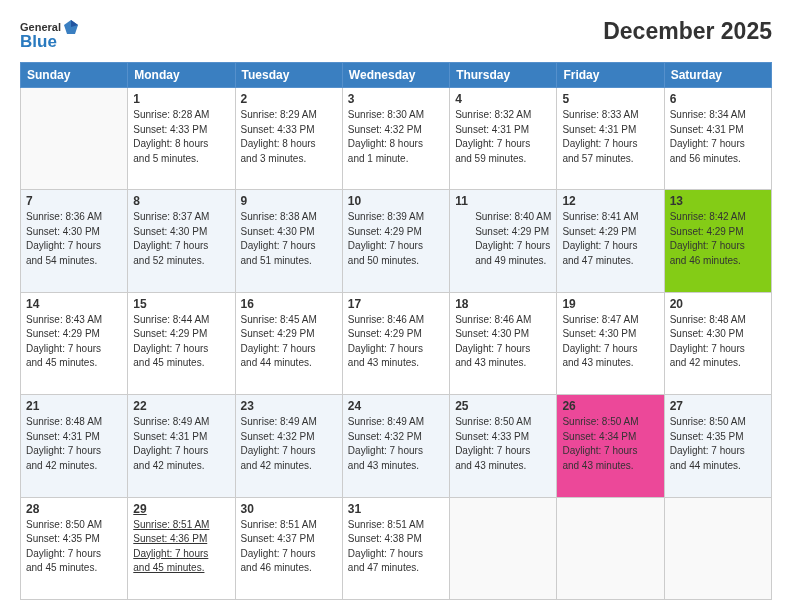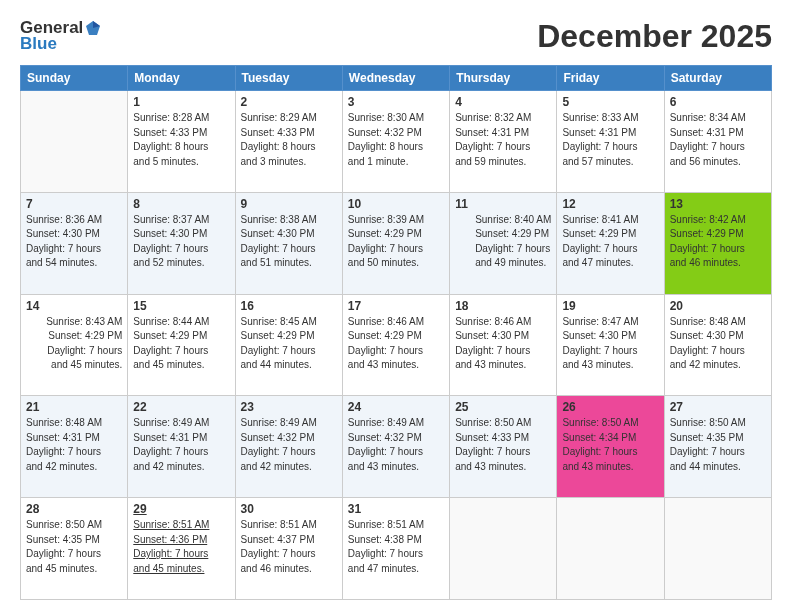--- a/index.html
+++ b/index.html
@@ -29,21 +29,21 @@
       align-items: flex-start;
     }
     .logo-text {
       display: flex;
       align-items: center;
     }
     .title-area {
       text-align: right;
     }
     .month-title {
-      font-size: 32px;
+      font-size: 23px;
       font-weight: bold;
       color: #333;
     }
     .location {
       font-size: 14px;
       color: #555;
       margin-top: 2px;
     }
     .calendar {
       flex: 1;
@@ -93,21 +93,21 @@
       background-color: #3a7fc1 !important;
     }
   </style>
 </head>
 <body>
 
 <div class="page">
   <div class="header">
     <div class="logo">
       <div class="logo-text">
-        <span style="font-size:17px;font-weight:bold;color:#333;">General</span>
+        <span style="font-size:11px;font-weight:bold;color:#333;">General</span>
         <svg width="18" height="18" viewBox="0 0 18 18" style="margin:0 1px;">
           <polygon points="9,2 16,7 13,16 5,16 2,7" fill="#3a7fc1"></polygon>
           <polygon points="9,2 16,7 9,9" fill="#2255a0"></polygon>
         </svg>
       </div>
       <span style="font-size:17px;font-weight:bold;color:#2a7abf;margin-top:-4px;margin-left:0;">Blue</span>
     </div>
     <div class="title-area">
       <div class="month-title">December 2025</div>
     </div>
@@ -218,21 +218,21 @@
             <div class="day-number">13</div>
             <div class="day-info" style="white-space: pre-wrap;">Sunrise: 8:42 AM
 Sunset: 4:29 PM
 Daylight: 7 hours
 and 46 minutes.</div>
           </td>
         </tr>
         <tr style="background: rgb(255, 255, 255);">
           <td style="background: rgb(255, 255, 255);">
             <div class="day-number">14</div>
-            <div class="day-info" style="white-space: pre-wrap; text-align: right;">Sunrise: 8:43 AM
+            <div class="day-info" style="white-space: pre-wrap;">Sunrise: 8:43 AM
 Sunset: 4:29 PM
 Daylight: 7 hours
 and 45 minutes.</div>
           </td>
           <td style="background: rgb(255, 255, 255);">
             <div class="day-number">15</div>
             <div class="day-info" style="white-space: pre-wrap;">Sunrise: 8:44 AM
 Sunset: 4:29 PM
 Daylight: 7 hours
 and 45 minutes.</div>

